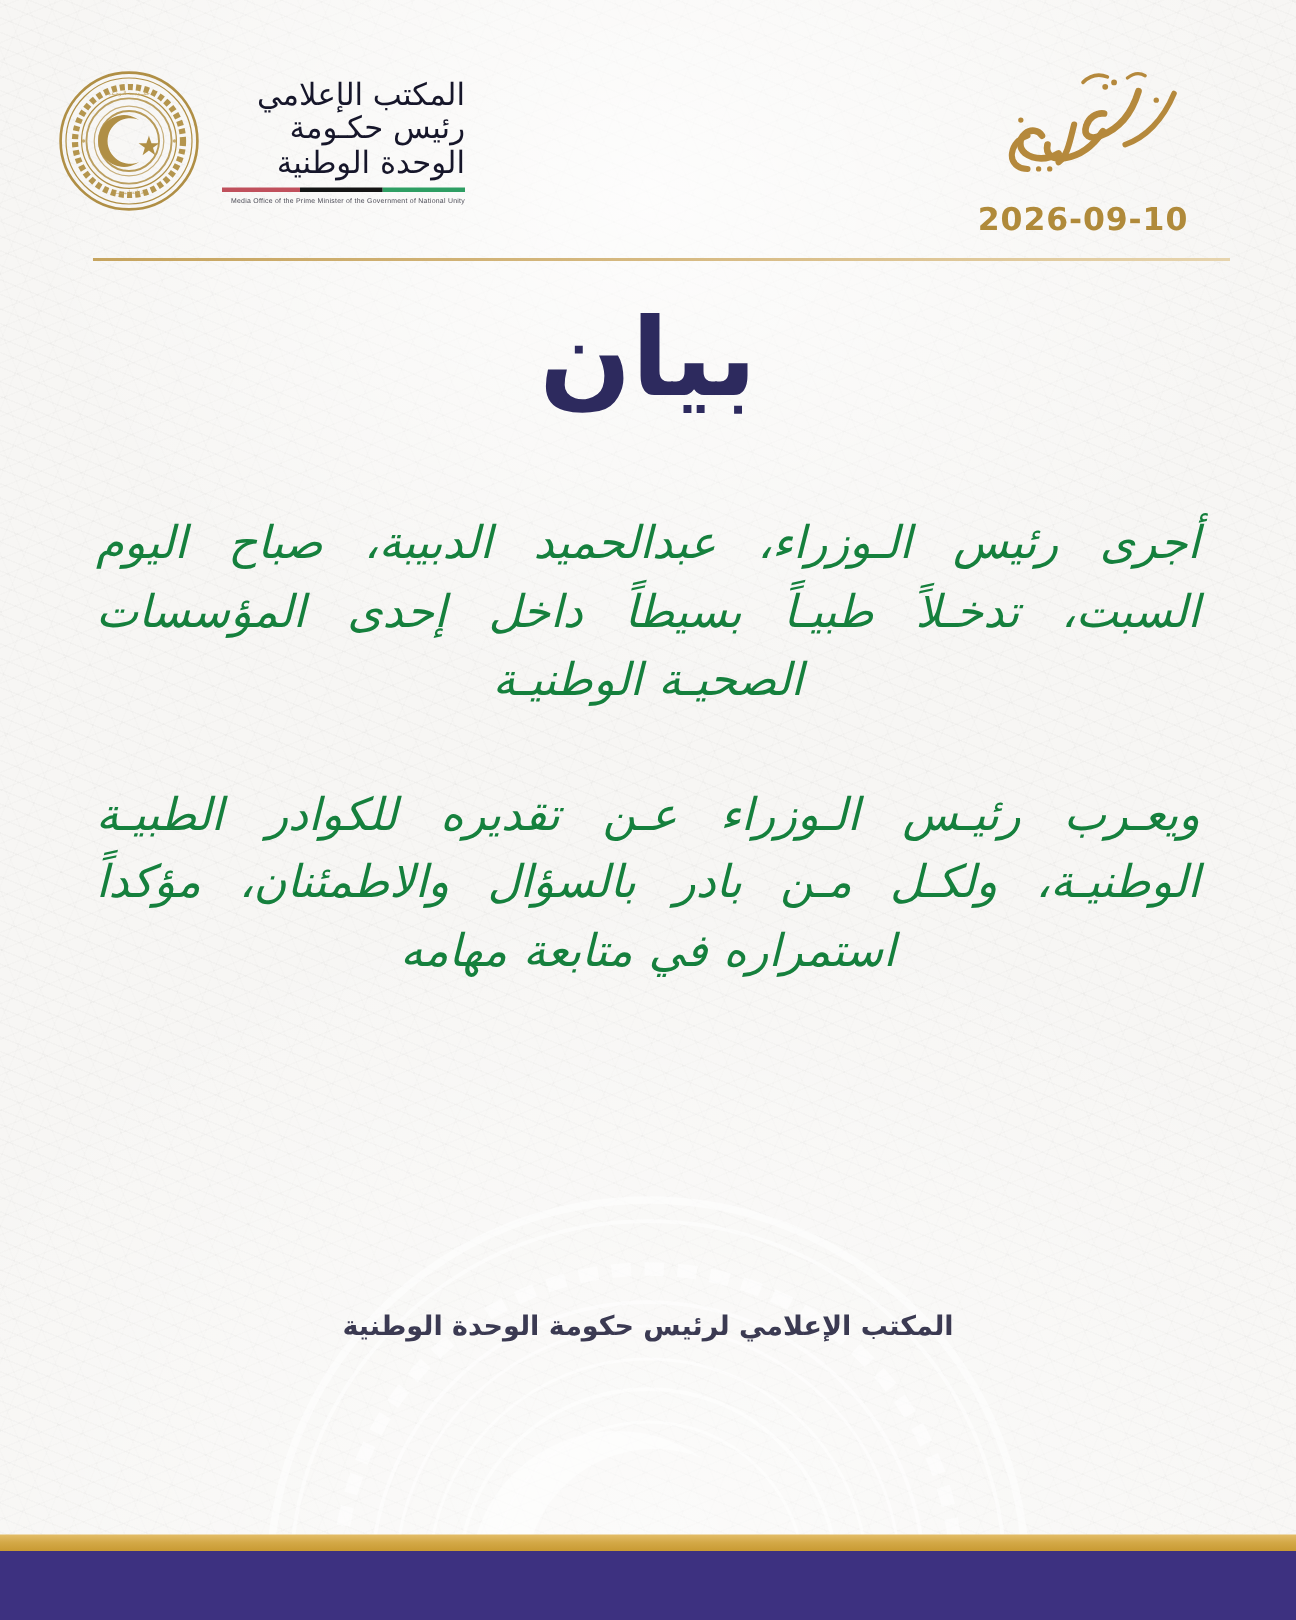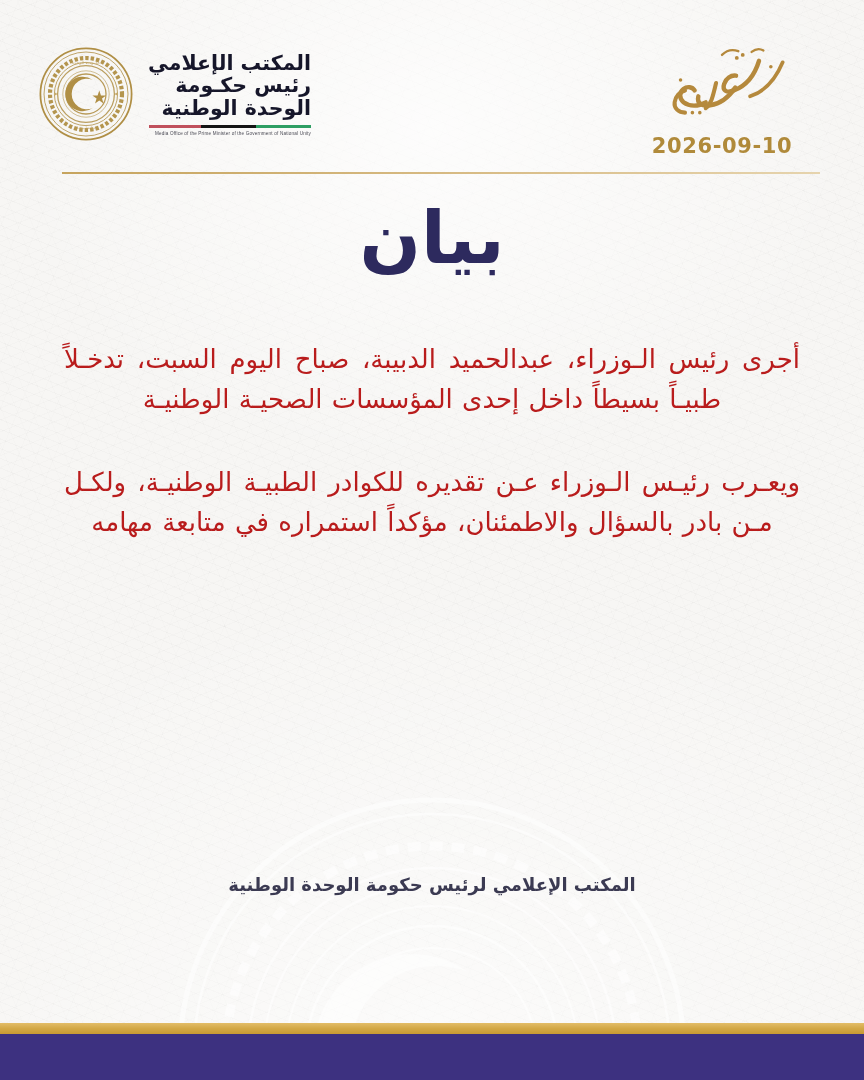--- a/index.html
+++ b/index.html
@@ -75,21 +75,21 @@
   }
   .brand-seal { width: 96px; height: 96px; display:block; flex: 0 0 auto; }
   .brand-text {
     display: flex;
     flex-direction: column;
     align-items: flex-start;
     line-height: 1.12;
   }
   .brand-line {
     font-family: "DejaVu Sans", "Liberation Sans", sans-serif;
-    font-weight: 700;
+    font-weight: 400;
     font-size: 20.5px;
     color: #16162a;
     letter-spacing: -0.2px;
     white-space: nowrap;
   }
   .flagbar {
     margin-top: 5px;
     width: 162px;
     height: 3px;
     display: flex;
@@ -154,24 +154,25 @@
     top: 340px;
     left: 64px;
     right: 64px;
   }
   .para {
     margin: 0 0 44px 0;
     text-align: justify;
     text-align-last: center;
     font-family: "DejaVu Sans", "Liberation Sans", sans-serif;
     font-weight: 400;
-    font-size: 26px;
+    font-size: 30px;
     line-height: 1.52;
-    color: #b91c1c;
+    color: #15803d;
     word-spacing: 1px;
+    font-style: italic;
   }
   .para:last-child { margin-bottom: 0; }
 
   .footer-note {
     position: absolute;
     top: 874px;
     left: 0; right: 0;
     text-align: center;
     font-family: "DejaVu Sans", "Liberation Sans", sans-serif;
     font-weight: 700;

